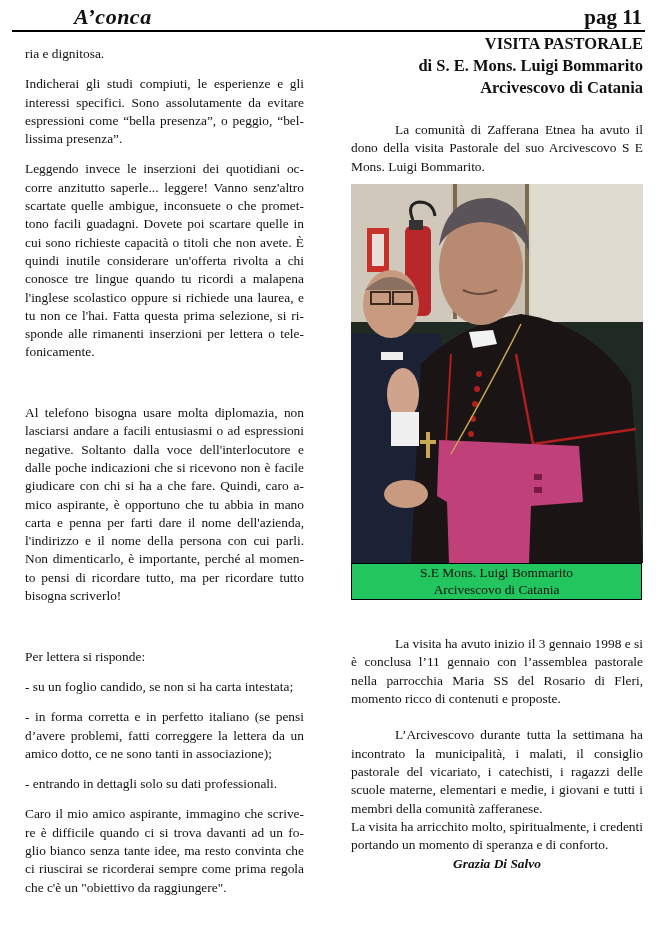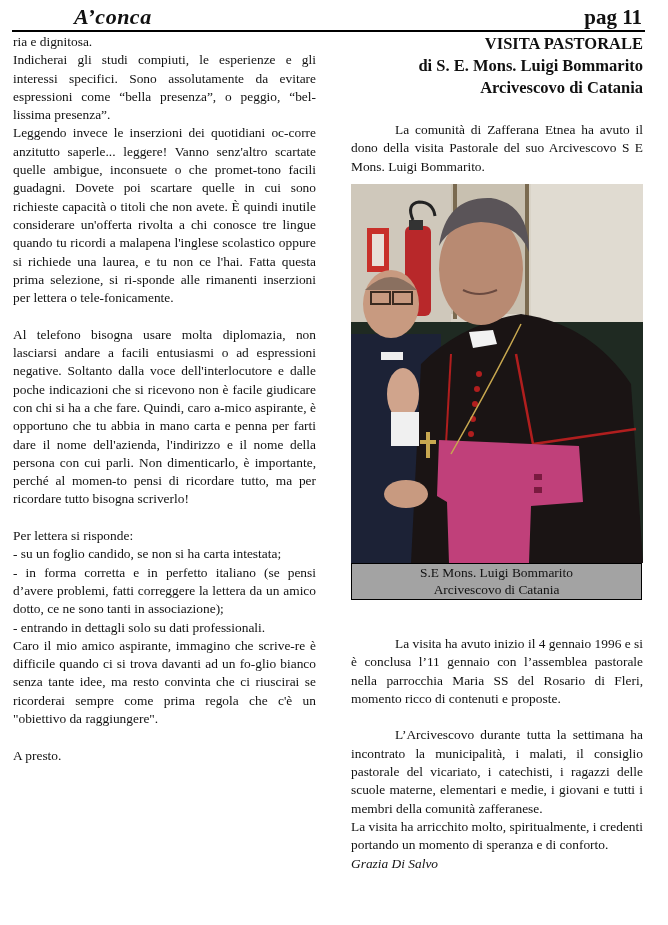--- a/index.html
+++ b/index.html
@@ -15,43 +15,43 @@
     position: absolute; right: 26px; top: 5px;
     font-size: 21px; font-weight: bold;
   }
   .header-rule {
     position: absolute; left: 12px; width: 633px; top: 30px; height: 2px; background: #000;
   }
   .col-left {
     position: absolute; left: 13px; top: 33px; width: 303px;
     font-size: 13.4px; line-height: 18.3px; text-align: justify;
   }
-  .col-left p { margin: 0; }
+  .col-left p { margin: 12px; }
   .gap { height: 18.3px; }
   .right-align { text-align: left; }
   .col-right {
     position: absolute; left: 351px; top: 33px; width: 292px;
     font-size: 13.4px; line-height: 18.3px; text-align: justify;
   }
   .col-right p { margin: 0; }
   .title-block { text-align: right; font-weight: bold; }
   .title-1 { font-size: 16.5px; line-height: 22px; text-align: right; }
   .title-2, .title-3 { font-size: 16.5px; line-height: 22px; text-align: right; }
   .indent { text-indent: 44px; }
   .photo {
     position: absolute; left: 351px; top: 184px; width: 292px; height: 379px;
     overflow: hidden; background: #2a1f1f;
   }
   .caption {
     position: absolute; left: 351px; top: 563px; width: 289px; height: 35px;
-    border: 1.5px solid #000; background: #a3a3a3;
+    border: 1.5px solid #000; background: #22c55e;
     font-size: 13.4px; line-height: 17px; text-align: center;
   }
   .signature {
-    text-align: left; font-weight: normal; font-style: italic; margin-top: 4px;
+    text-align: center; font-weight: bold; font-style: italic; margin-top: 4px;
   }
 </style>
 </head>
 <body>
 
 <div class="header-left">A’conca</div>
 <div class="header-right">pag 11</div>
 <div class="header-rule"></div>
 
 <div class="col-left">
@@ -137,18 +137,18 @@
     <ellipse cx="55" cy="310" rx="22" ry="14" fill="#c89a80"></ellipse>
   </svg>
 </div>
 
 <div class="caption">
   <div>S.E Mons. Luigi Bommarito</div>
   <div>Arcivescovo di Catania</div>
 </div>
 
 <div class="col-right" style="top: 635px;">
-  <p class="indent">La visita ha avuto inizio il 4 gennaio 1996 e si è conclusa l’11 gennaio con l’assemblea pastorale nella parrocchia Maria SS del Rosario di Fleri, momento ricco di contenuti e proposte.</p>
+  <p class="indent">La visita ha avuto inizio il 3 gennaio 1998 e si è conclusa l’11 gennaio con l’assemblea pastorale nella parrocchia Maria SS del Rosario di Fleri, momento ricco di contenuti e proposte.</p>
   <div class="gap"></div>
   <p class="indent">L’Arcivescovo durante tutta la settimana ha incontrato la municipalità, i malati, il consiglio pastorale del vicariato, i catechisti, i ragazzi delle scuole materne, elementari e medie, i giovani e tutti i membri della comunità zafferanese.</p>
   <p>La visita ha arricchito molto, spiritualmente, i credenti portando un momento di speranza e di conforto.</p>
   <p class="signature">Grazia Di Salvo</p>
 </div>
 
 </body></html>

